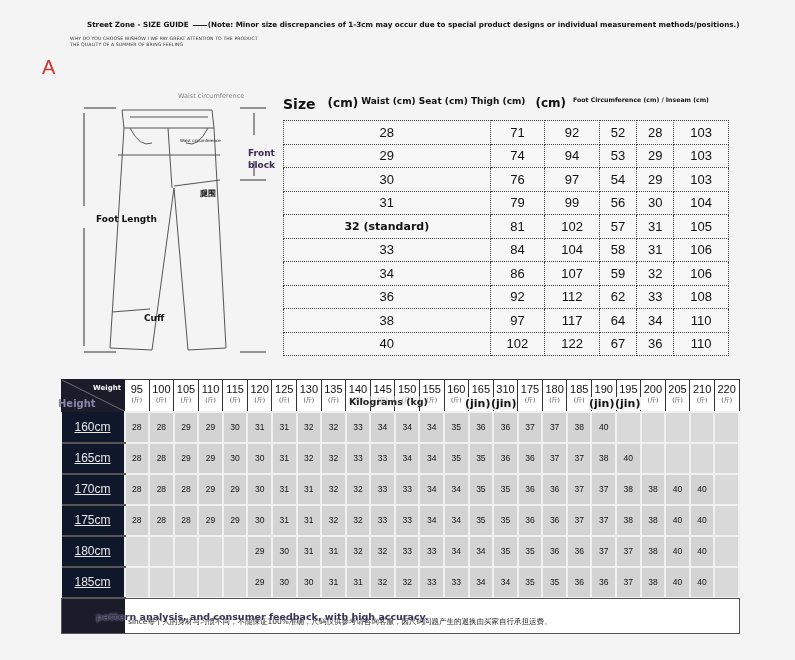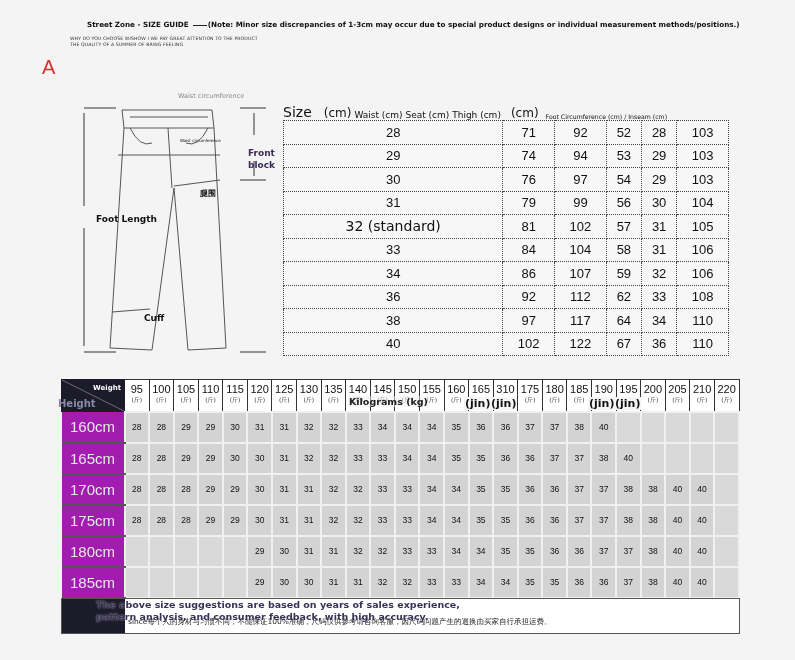--- a/index.html
+++ b/index.html
@@ -7,39 +7,39 @@
   .header { position: absolute; left: 87px; top: 20px; font-size: 7.2px; font-weight: bold; white-space: nowrap; }
   .header .line { display: inline-block; width: 14px; border-top: 1.3px solid #222; vertical-align: middle; margin: 0 1px 0 4px; }
   .sub { position: absolute; left: 70px; font-size: 4.6px; color: #333; letter-spacing: 0.1px; white-space: nowrap; }
   .letter-a { position: absolute; left: 42px; top: 56px; font-size: 20px; color: #d0342c; font-family: "Liberation Sans", sans-serif; }
   .diagram { position: absolute; left: 80px; top: 88px; width: 200px; height: 270px; }
   .diagram svg { position: absolute; left: 0; top: 0; }
   .dlabel { position: absolute; font-weight: bold; font-size: 9px; white-space: nowrap; }
   .dlabel.purple { color: #3c2a55; }
   .dlabel.gray { color: #888; font-size: 6.5px; font-weight: normal; line-height: 8px; }
   .size-table { position: absolute; left: 283px; top: 96px; width: 446px; }
-  .size-head { display: flex; align-items: flex-end; height: 24px; white-space: nowrap; font-weight: normal; }
+  .size-head { display: flex; align-items: flex-start; height: 24px; white-space: nowrap; font-weight: bold; }
   .size-head .big { font-size: 14px; }
   .size-head .mid { font-size: 9px; margin-left: 14px; }
   .size-head .cm { font-size: 12px; margin-left: 4px; }
   .size-head .small { font-size: 6.2px; margin-left: 7px; }
   table.sizes { border-collapse: collapse; width: 446px; }
   table.sizes td { border: 1px dotted #444; height: 23.5px; text-align: center; font-family: "Liberation Sans", sans-serif; font-size: 13px; background: #f7f7f7; }
-  table.sizes td.std { font-size: 14px; font-weight: normal; font-family: "DejaVu Sans", sans-serif; }
+  table.sizes td.std { font-size: 11px; font-weight: bold; font-family: "DejaVu Sans", sans-serif; }
   .wt { position: absolute; left: 61px; top: 379px; width: 679px; }
   table.weights { border-collapse: collapse; table-layout: fixed; width: 679px; }
   table.weights th { background: #fff; border: 1px solid #333; height: 32px; font-weight: normal; vertical-align: top; padding-top: 3px; margin-top: 37px; }
   table.weights th .n { display: block; font-size: 11px; font-family: "Liberation Sans", sans-serif; }
   table.weights th .u { display: block; font-size: 6px; color: #333; margin-top: 1px; }
   table.weights th.corner { background: #1c1b2a; position: relative; width: 63px; border-color: #1c1b2a; }
   .corner .w { position: absolute; right: 3px; top: 4px; color: #fff; font-size: 7px; font-weight: bold; }
   .corner .h { position: absolute; left: -4px; top: 18px; color: #8c89a8; font-size: 10px; font-weight: bold; }
   .corner .diag { position: absolute; left: 0; top: 0; width: 100%; height: 100%; }
   table.weights td { background: #d3d3d3; border: 2px solid #f0f0f0; height: 31px; text-align: center; font-size: 8.5px; font-family: "Liberation Sans", sans-serif; }
-  table.weights td.rowh { background: #a21caf; color: #e8e8e8; font-size: 15px; border: none; border-bottom: 2px solid #555; font-family: "Liberation Sans", sans-serif; }
+  table.weights td.rowh { background: #0f172a; color: #e8e8e8; font-size: 12px; border: none; border-bottom: 2px solid #555; font-family: "Liberation Sans", sans-serif; text-decoration: underline; }
   table.weights td.empty { background: #d9d9d9; }
   .overlay-kg { position: absolute; left: 349px; top: 396px; font-size: 9.5px; font-weight: bold; color: #222; white-space: nowrap; background: rgba(240,240,240,0.5); }
   .overlay-jin { position: absolute; top: 397px; font-size: 11px; font-weight: bold; color: #111; white-space: nowrap; background: #f5f5f5; padding: 0 1px; }
   .footer { position: absolute; left: 61px; top: 598px; width: 679px; height: 36px; background: #fff; border: 1px solid #555; }
   .footer .dark { position: absolute; left: 0; top: 0; width: 63px; height: 100%; background: #1c1b2a; }
   .footer .cn { position: absolute; left: 66px; top: 18px; font-size: 7.5px; color: #222; white-space: nowrap; }
   .footer .en { position: absolute; left: 34px; font-size: 9.5px; font-weight: bold; color: #3a3256; white-space: nowrap; text-shadow: 0 0 2px rgba(255,255,255,0.7); }
 </style>
 </head>
 <body>
@@ -467,15 +467,14 @@
 </div>
 <div class="overlay-kg">Kilograms (kg)</div>
 <div class="overlay-jin" style="left:464px;">(jin)</div>
 <div class="overlay-jin" style="left:490px;">(jin)</div>
 <div class="overlay-jin" style="left:588px;">(jin)</div>
 <div class="overlay-jin" style="left:614px;">(jin)</div>
 
 <div class="footer">
   <div class="dark"></div>
   <div class="cn">since每个人的身材与习惯不同，不能保证100%准确，尺码仅供参考请咨询客服，因尺码问题产生的退换由买家自行承担运费。</div>
-  <div class="en" style="top:0px;">The above size suggestions are based on years of sales experience,</div>
   <div class="en" style="top:12px;">pattern analysis, and consumer feedback, with high accuracy.</div>
 </div>
 
 </body></html>

